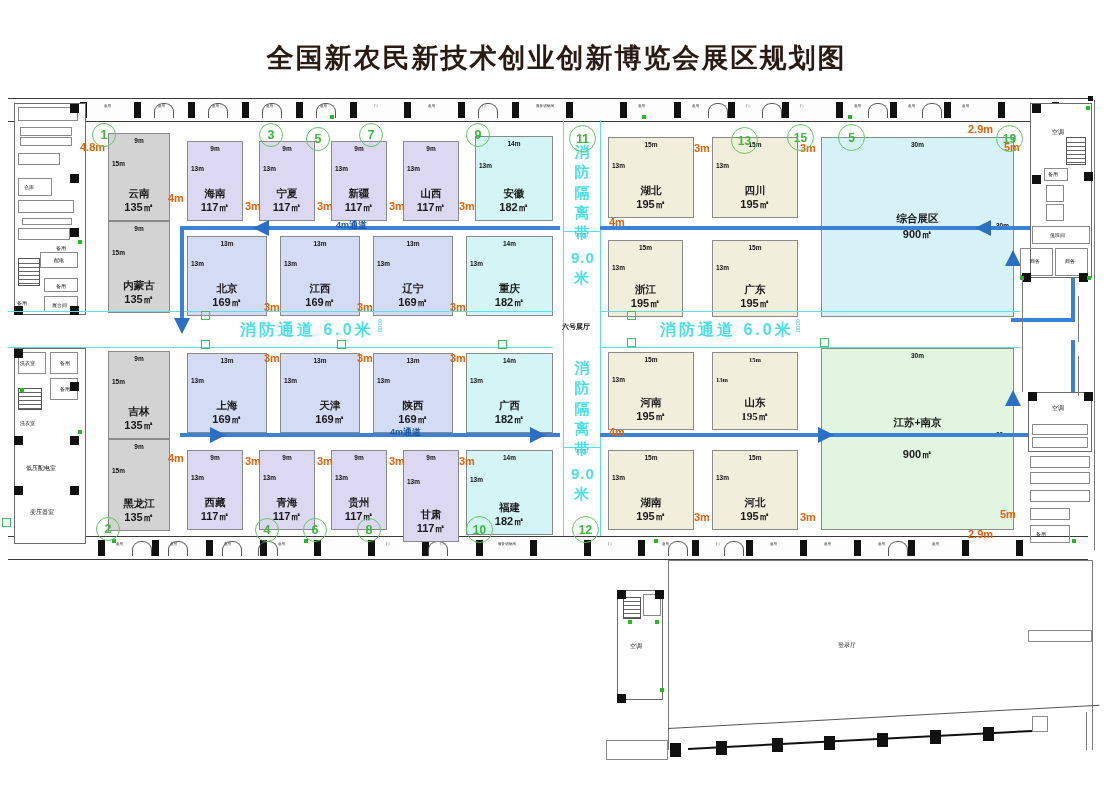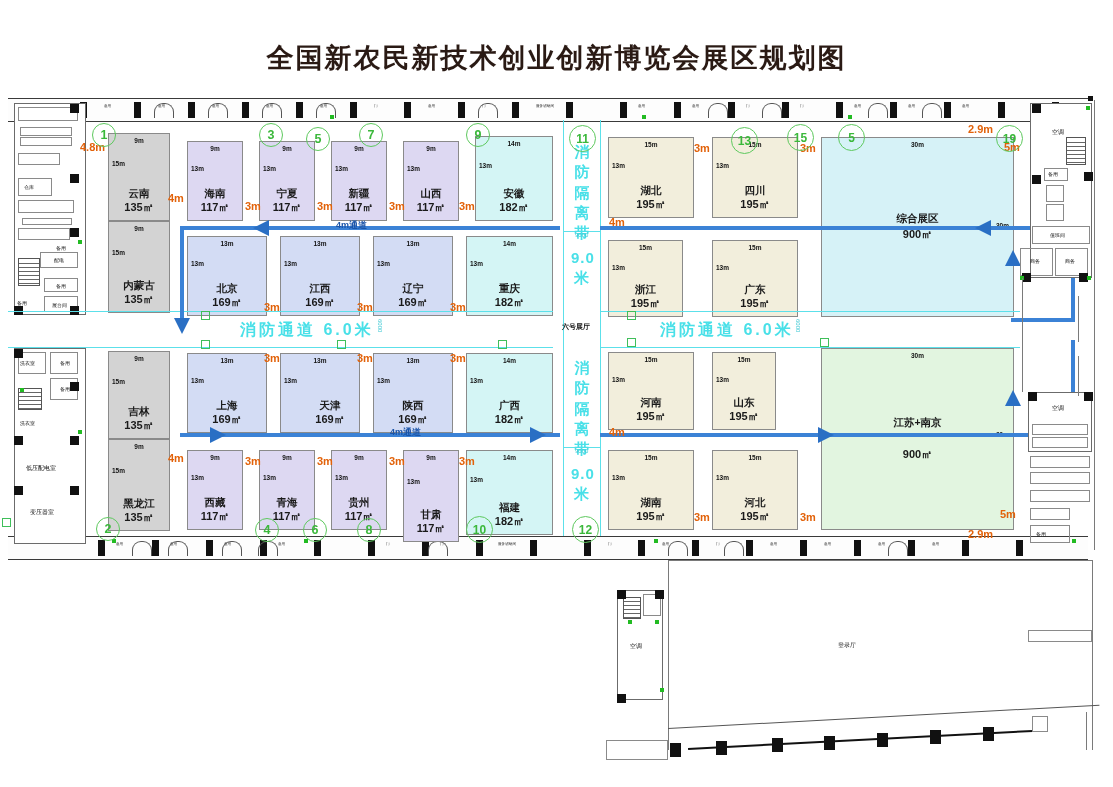--- a/index.html
+++ b/index.html
@@ -446,21 +446,21 @@
     <span class="leftd">13m</span>
     <span class="nm">广东</span>
     <span class="ar">195㎡</span>
   </div>
   <div class="booth c-beige" style="left:608px;top:352px;width:86px;height:78px;">
     <span class="topd">15m</span>
     <span class="leftd">13m</span>
     <span class="nm">河南</span>
     <span class="ar">195㎡</span>
   </div>
-  <div class="booth c-beige" style="left:712px;top:352px;width:64px;height:78px;">
+  <div class="booth c-beige" style="left:712px;top:352px;width:86px;height:78px;font-family:Liberation Serif, serif;">
     <span class="topd">15m</span>
     <span class="leftd">13m</span>
     <span class="nm">山东</span>
     <span class="ar">195㎡</span>
   </div>
   <div class="booth c-beige" style="left:608px;top:450px;width:86px;height:80px;">
     <span class="topd">15m</span>
     <span class="leftd">13m</span>
     <span class="nm">湖南</span>
     <span class="ar">195㎡</span>

